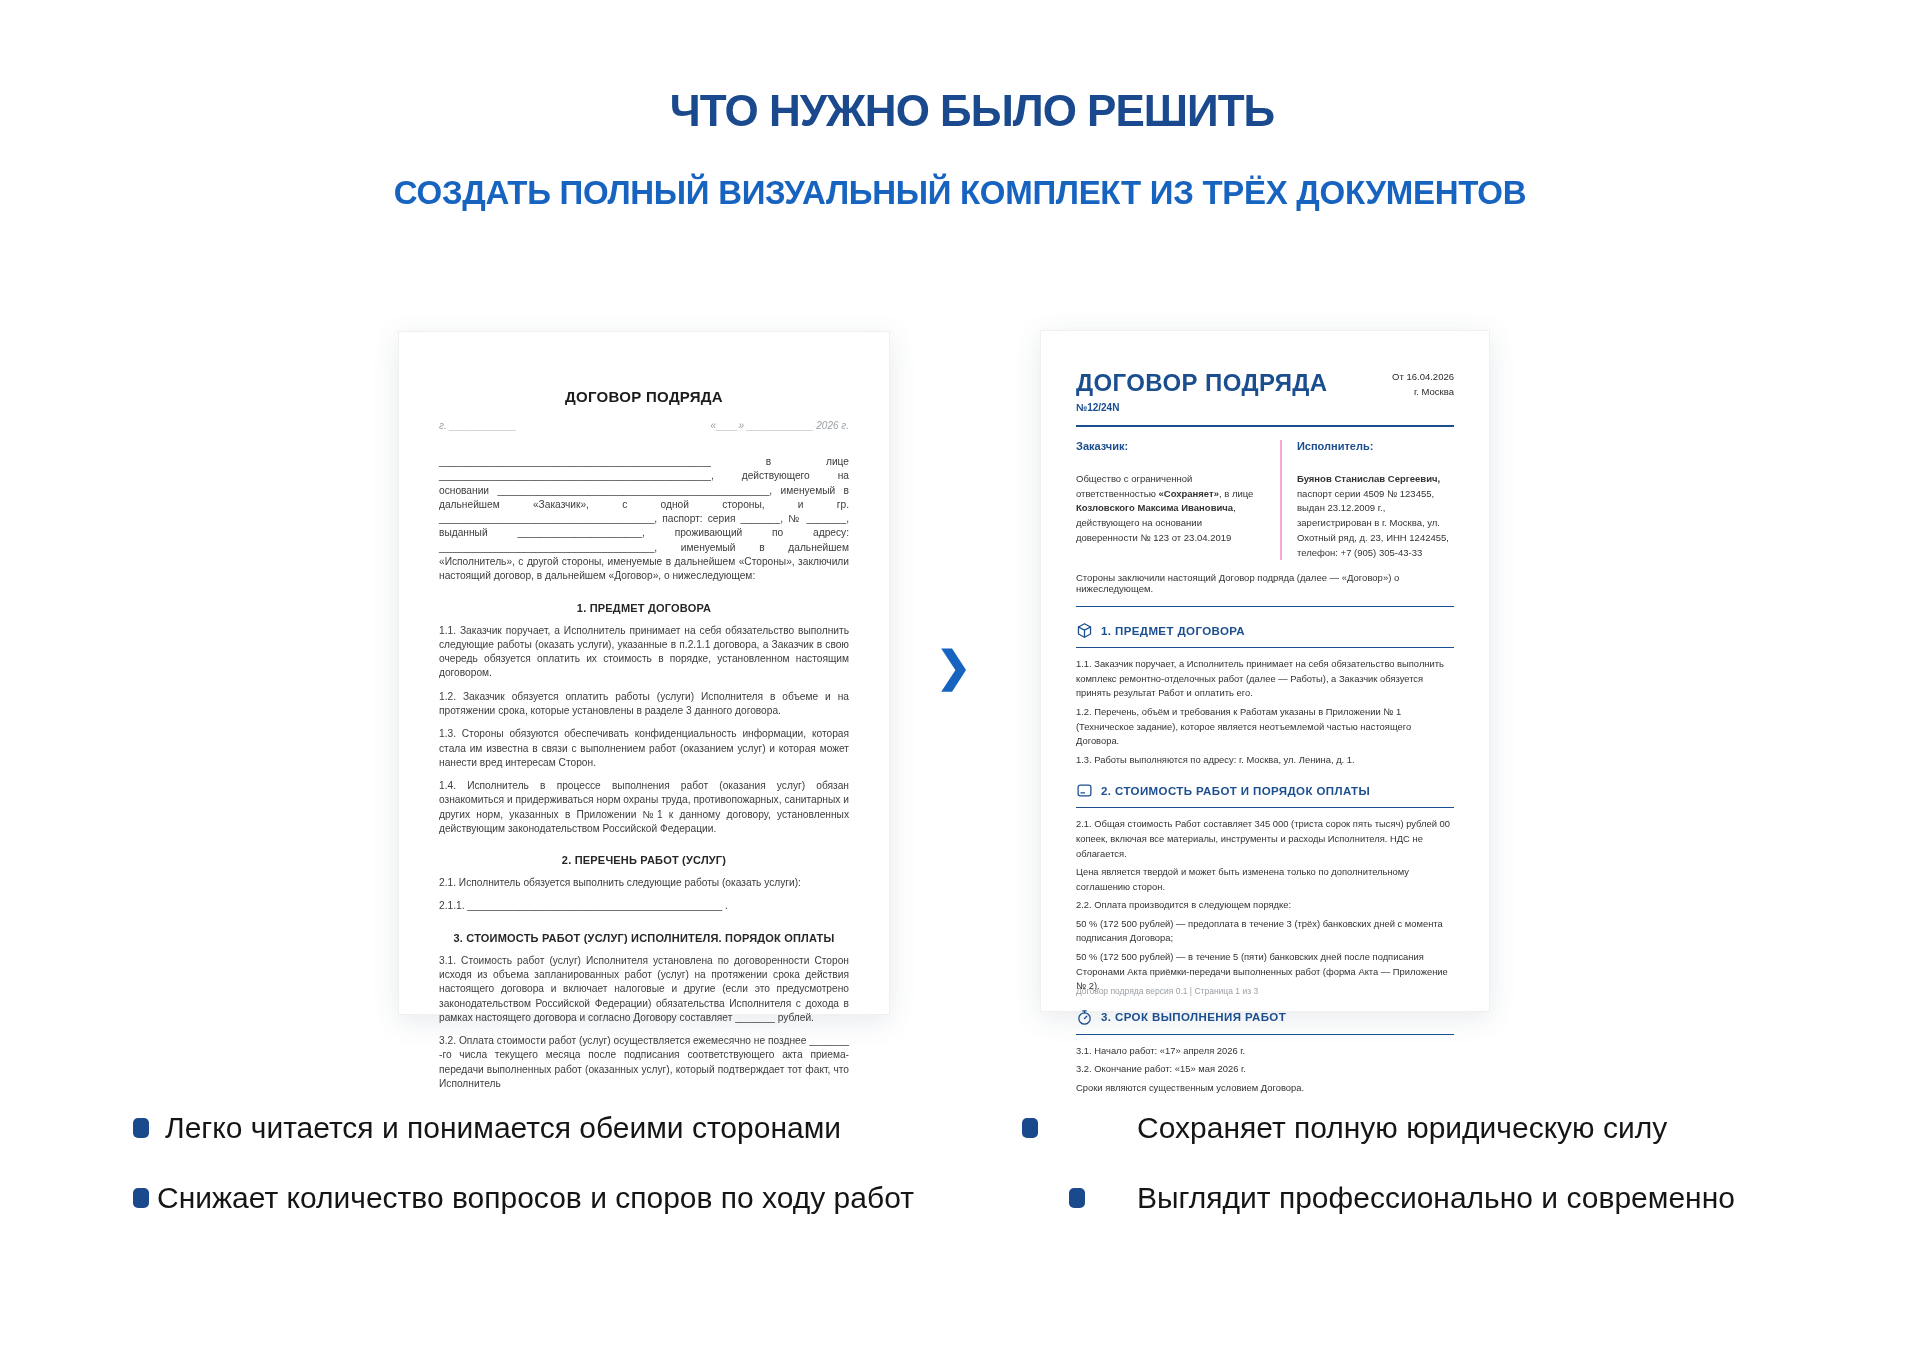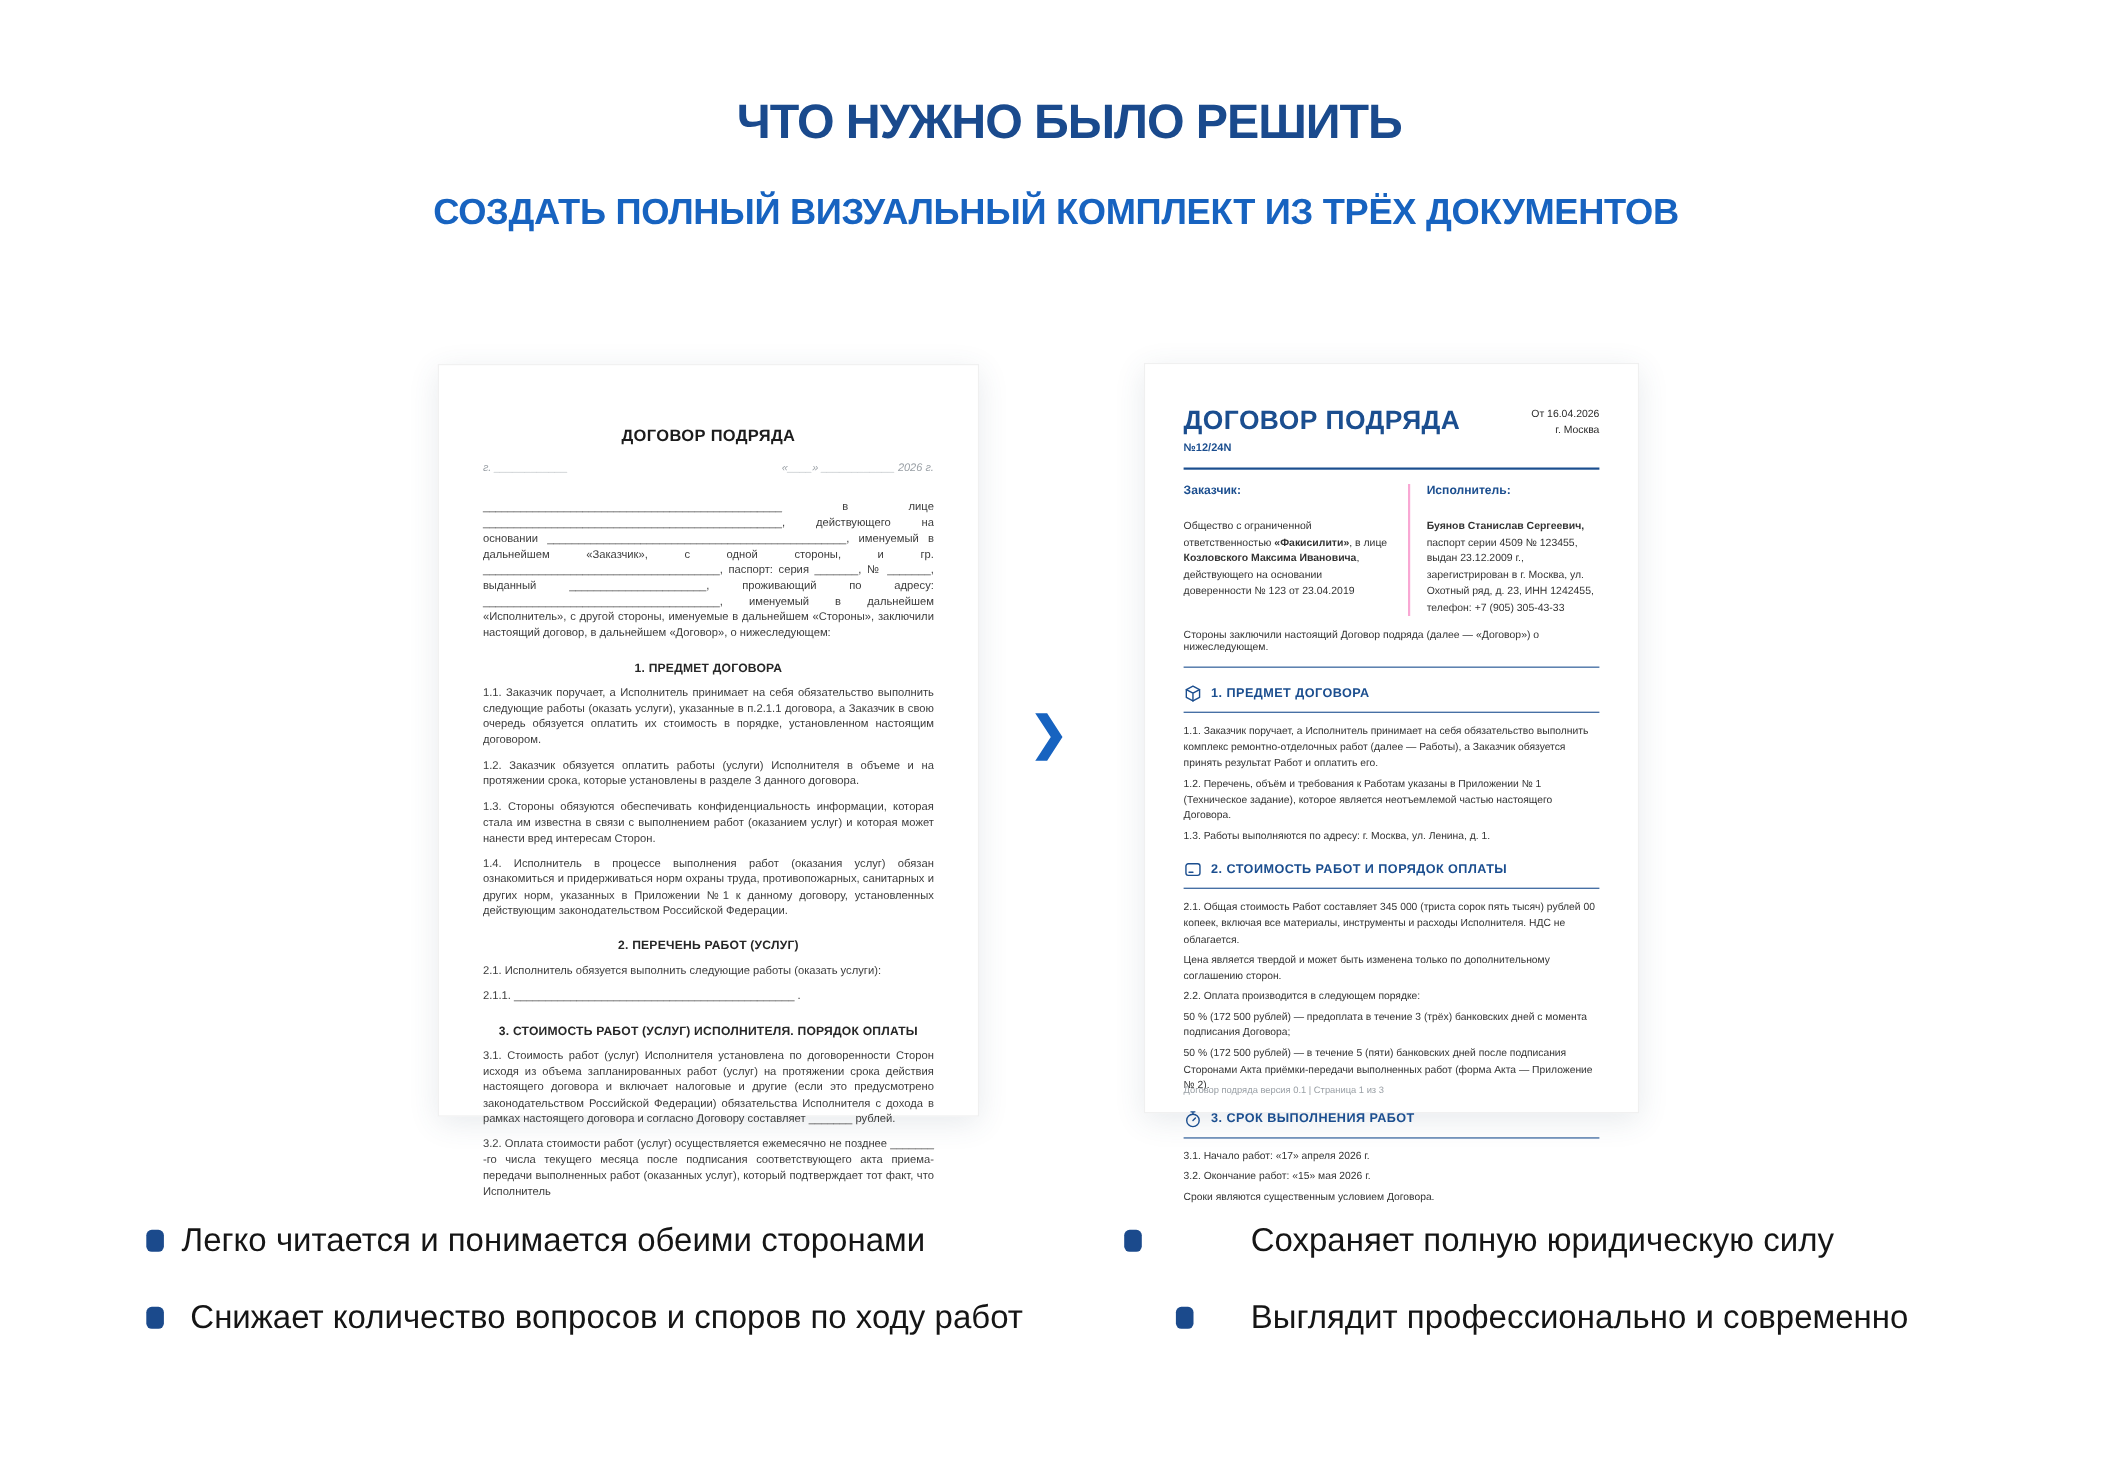--- a/index.html
+++ b/index.html
@@ -47,21 +47,21 @@
 
   
   .arrow { position:absolute; left:936px; top:646px; font-size:42px; font-weight:700;
     color:#1763C0; line-height:1; }
 
   
   .benefit { position:absolute; display:flex; align-items:center; height:40px;
     font-size:30px; color:#151515; white-space:nowrap; }
   .bullet { width:16px; height:20px; border-radius:5px; background:#1B4A8C; flex:none; }
   .benefit-1 { left:133px; top:1108px; gap:16px; }
-  .benefit-2 { left:133px; top:1178px; gap:24px; }
+  .benefit-2 { left:133px; top:1178px; gap:8px; }
   .benefit-3 { left:1022px; top:1108px; gap:99px;text-align:right; }
   .benefit-4 { left:1069px; top:1178px; gap:52px; }
 </style>
 </head>
 <body>
 
 <div class="main-title">ЧТО НУЖНО БЫЛО РЕШИТЬ</div>
 <div class="subtitle">СОЗДАТЬ ПОЛНЫЙ ВИЗУАЛЬНЫЙ КОМПЛЕКТ ИЗ ТРЁХ ДОКУМЕНТОВ</div>
 
 <div class="page old-page">
@@ -97,21 +97,21 @@
     <div class="nd-dateblock">
       <div>От 16.04.2026</div>
       <div>г. Москва</div>
     </div>
   </div>
   <hr class="nd-rule">
 
   <div class="nd-parties">
     <div>
       <div class="party-label">Заказчик:</div>
-      <div class="party-text"><span>Общество с ограниченной ответственностью </span><b>«Факисилити»</b><span>, в лице </span><b>Козловского Максима Ивановича</b><span>, действующего на основании доверенности № 123 от 23.04.2019</span></div>
+      <div class="party-text"><span>Общество с ограниченной ответственностью </span><b>«Сохраняет»</b><span>, в лице </span><b>Козловского Максима Ивановича</b><span>, действующего на основании доверенности № 123 от 23.04.2019</span></div>
     </div>
     <div class="contractor-col">
       <div class="party-label">Исполнитель:</div>
       <div class="party-text"><b>Буянов Станислав Сергеевич,</b><br><span>паспорт серии 4509 № 123455, выдан 23.12.2009 г.,  зарегистрирован в г. Москва, ул. Охотный ряд, д. 23, ИНН 1242455,</span><br><span>телефон: +7 (905) 305-43-33</span></div>
     </div>
   </div>
 
   <div class="nd-preamble">Стороны заключили настоящий Договор подряда (далее — «Договор») о нижеследующем.</div>
   <hr class="nd-rule2">
 

